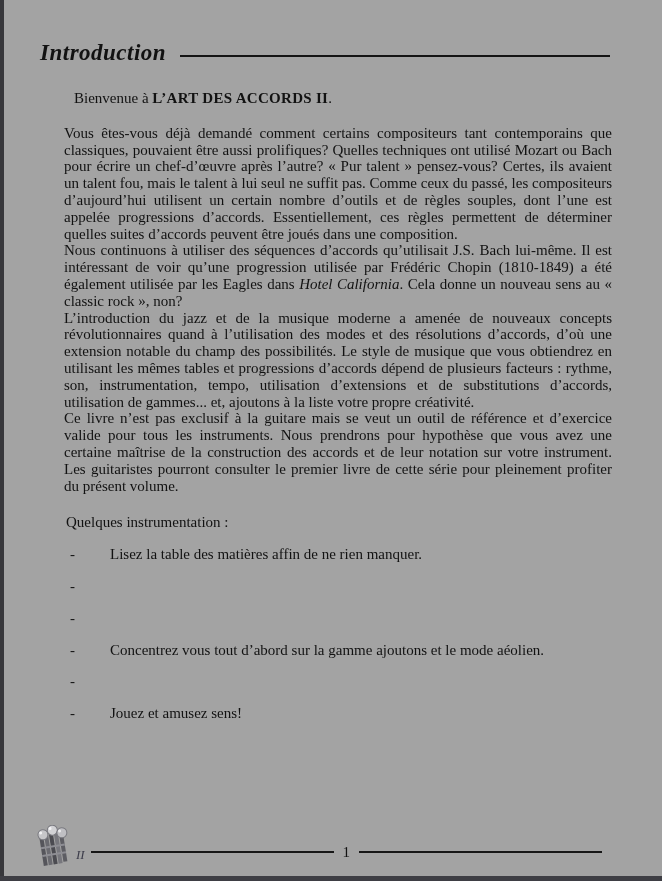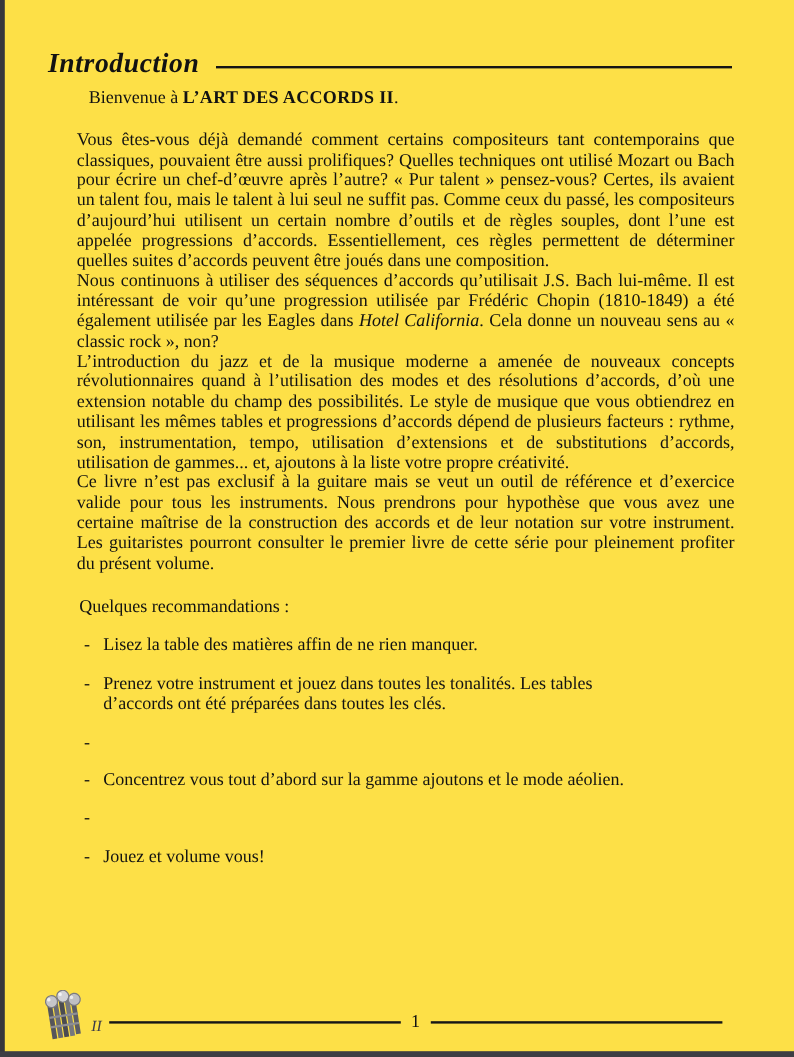--- a/index.html
+++ b/index.html
@@ -1,43 +1,43 @@
 <!DOCTYPE html>
 <html lang="fr"><head>
 <meta charset="utf-8">
 <style>
   html,body{margin:0;padding:0;background:#e8e8e8;}
   .page{
     position:relative;
     width:662px;height:881px;
     margin:0 auto;
-    background:#fde047;
+    background:#a3a3a3;
     color:#121212;
     font-family:"Liberation Serif","DejaVu Serif",serif;
     overflow:hidden;
   }
   .left-edge{position:absolute;left:0;top:0;width:4px;height:100%;background:#37373b;}
   .bottom-edge{position:absolute;left:0;bottom:0;width:100%;height:5px;background:#3e3e44;}
 
   .title-row{display:flex;align-items:center;margin:40px 52px 0 40px;}
   .title{margin:0;font-size:23px;font-weight:bold;font-style:italic;letter-spacing:.5px;}
   .title-rule{flex:1;height:2px;background:#141414;margin-left:14px;margin-top:5px;}
 
   .content{margin:0 50px 0 64px;font-size:15px;line-height:16.8px;}
-  .welcome{margin:8px 0 0 10px;}
+  .welcome{margin:24px 0 0 10px;}
   .welcome strong{font-weight:bold;letter-spacing:.3px;}
   .para{margin:18px 0 0 0;text-align:justify;}
   .para + .para{margin-top:0;}
   .para em{font-style:italic;}
 
   .rec-heading{margin:20px 0 0 2px;}
   .rec-list{margin-top:2px;}
   .rec-item{display:flex;margin-top:15px;}
   .dash{flex:none;width:16px;margin-left:6px;}
-  .rec-text{white-space:pre-line;}
+  .rec-text{white-space:pre-line;margin-left:24px;}
 
   .footer{
     position:absolute;left:34px;right:60px;top:828px;
     display:flex;align-items:center;height:44px;
   }
   .logo{flex:none;width:42px;height:44px;margin-top:-6px;}
   .volume{flex:none;font-style:italic;font-size:13px;color:#3c3c4a;margin:10px 6px 0 0;}
   .foot-rule{flex:1;height:2px;background:#161616;margin-top:4px;}
   .page-num{flex:none;padding:0 9px;font-size:15px;margin-top:4px;}
 </style>
@@ -57,45 +57,43 @@
     <p class="welcome"><span>Bienvenue à </span><strong>L’ART DES ACCORDS II</strong><span>.</span></p>
 
     <p class="para">Vous êtes-vous déjà demandé comment certains compositeurs tant contemporains que classiques, pouvaient être aussi prolifiques? Quelles techniques ont utilisé Mozart ou Bach pour écrire un chef-d’œuvre après l’autre? « Pur talent » pensez-vous? Certes, ils avaient un talent fou, mais le talent à lui seul ne suffit pas. Comme ceux du passé, les compositeurs d’aujourd’hui utilisent un certain nombre d’outils et de règles souples, dont l’une est appelée progressions d’accords. Essentiellement, ces règles permettent de déterminer quelles suites d’accords peuvent être joués dans une composition.</p>
 
     <p class="para"><span>Nous continuons à utiliser des séquences d’accords qu’utilisait J.S. Bach lui-même. Il est intéressant de voir qu’une progression utilisée par Frédéric Chopin (1810-1849) a été également utilisée par les Eagles dans </span><em>Hotel California</em><span>. Cela donne un nouveau sens au « classic rock », non?</span></p>
 
     <p class="para">L’introduction du jazz et de la musique moderne a amenée de nouveaux concepts révolutionnaires quand à l’utilisation des modes et des résolutions d’accords, d’où une extension notable du champ des possibilités. Le style de musique que vous obtiendrez en utilisant les mêmes tables et progressions d’accords dépend de plusieurs facteurs : rythme, son, instrumentation, tempo, utilisation d’extensions et de substitutions d’accords, utilisation de gammes... et, ajoutons à la liste votre propre créativité.</p>
 
     <p class="para">Ce livre n’est pas exclusif à la guitare mais se veut un outil de référence et d’exercice valide pour tous les instruments. Nous prendrons pour hypothèse que vous avez une certaine maîtrise de la construction des accords et de leur notation sur votre instrument. Les guitaristes pourront consulter le premier livre de cette série pour pleinement profiter du présent volume.</p>
 
-    <p class="rec-heading">Quelques recommandations :</p>
+    <p class="rec-heading">Quelques instrumentation :</p>
 
     <div class="rec-list">
       <div class="rec-item">
         <span class="dash">-</span>
         <span class="rec-text">Lisez la table des matières affin de ne rien manquer.</span>
       </div>
       <div class="rec-item">
         <span class="dash">-</span>
-        <span class="rec-text">Prenez votre instrument et jouez dans toutes les tonalités. Les tables
-d’accords ont été préparées dans toutes les clés.</span>
       </div>
       <div class="rec-item">
         <span class="dash">-</span>
       </div>
       <div class="rec-item">
         <span class="dash">-</span>
         <span class="rec-text">Concentrez vous tout d’abord sur la gamme ajoutons et le mode aéolien.</span>
       </div>
       <div class="rec-item">
         <span class="dash">-</span>
       </div>
       <div class="rec-item">
         <span class="dash">-</span>
-        <span class="rec-text">Jouez et volume vous!</span>
+        <span class="rec-text">Jouez et amusez sens!</span>
       </div>
     </div>
   </div>
 
   <footer class="footer">
     <span class="logo">
       <svg width="42" height="44" viewBox="0 0 42 44" xmlns="http://www.w3.org/2000/svg" aria-hidden="true">
         <g transform="rotate(-9 21 22)">
           <rect x="7" y="9" width="4" height="30" fill="#55555b"></rect>
           <rect x="12" y="7" width="4" height="32" fill="#6a6a70"></rect>

